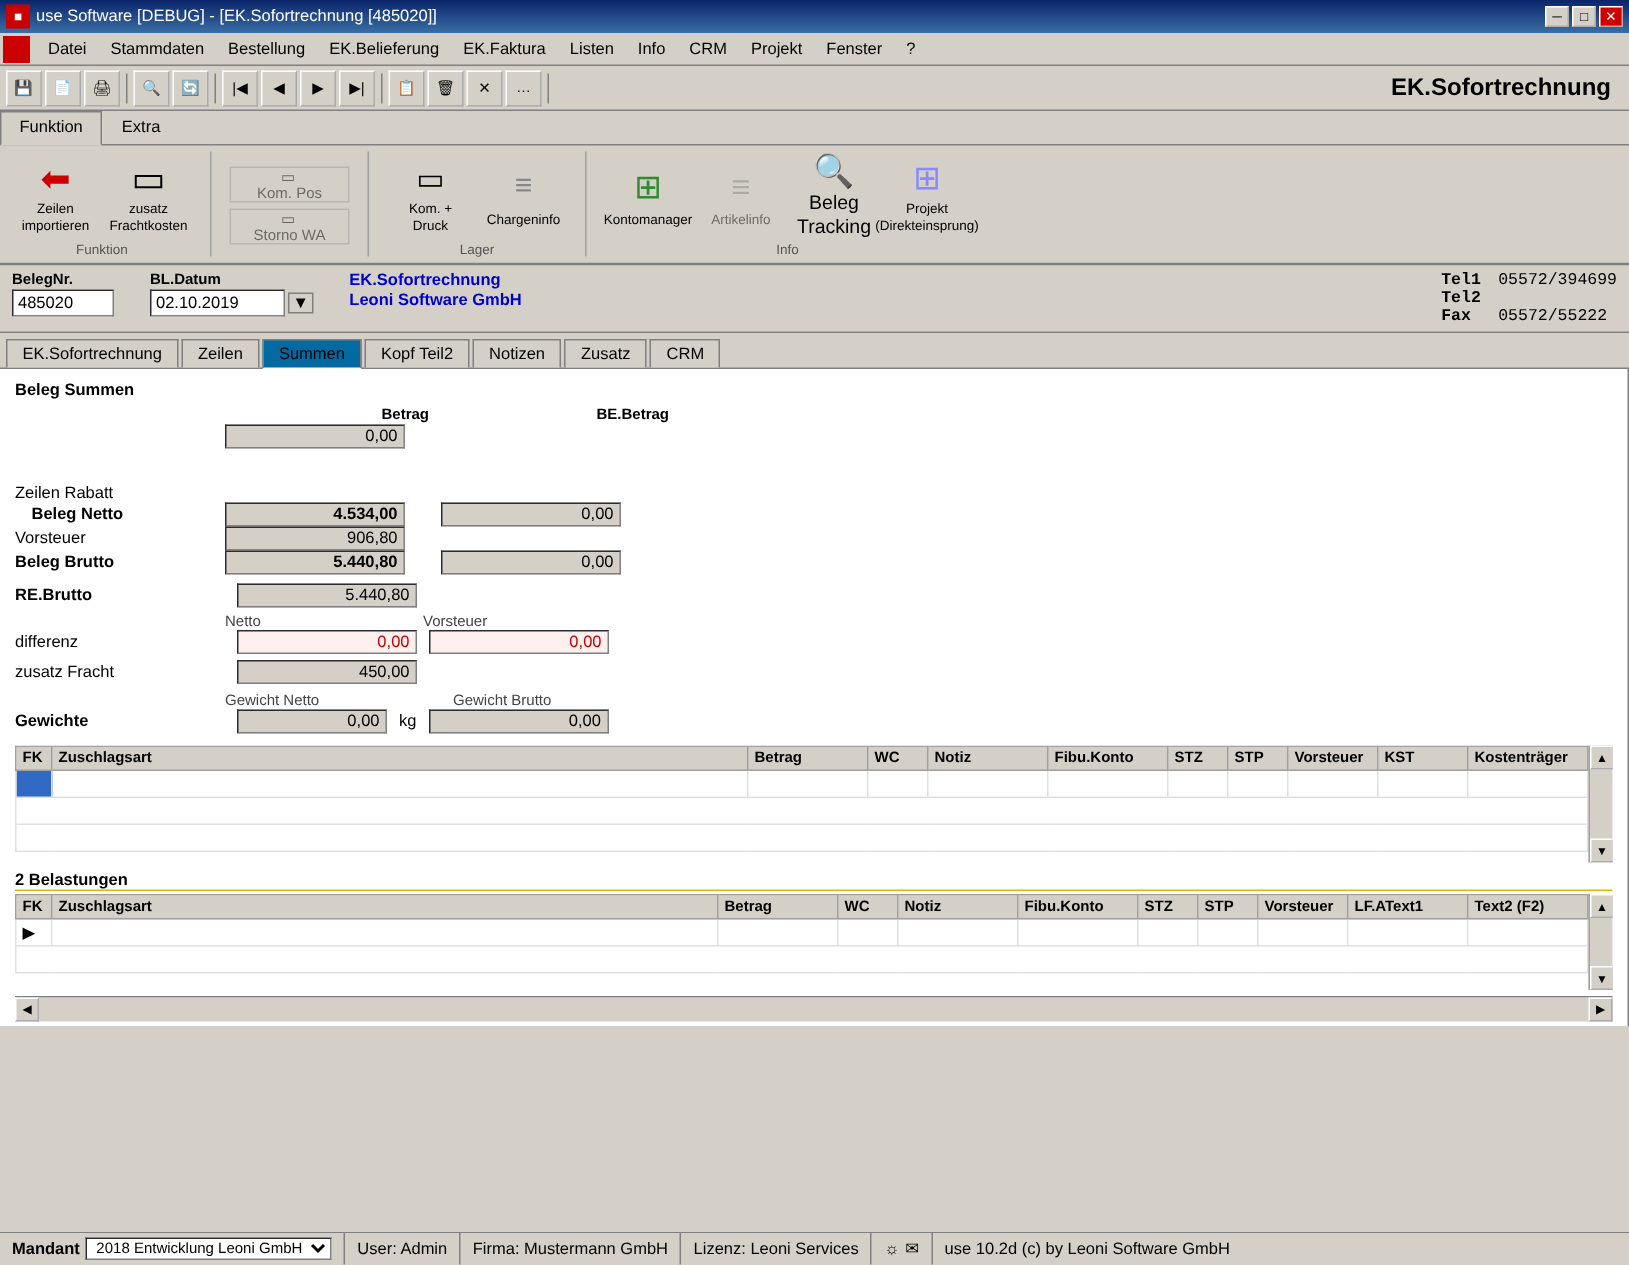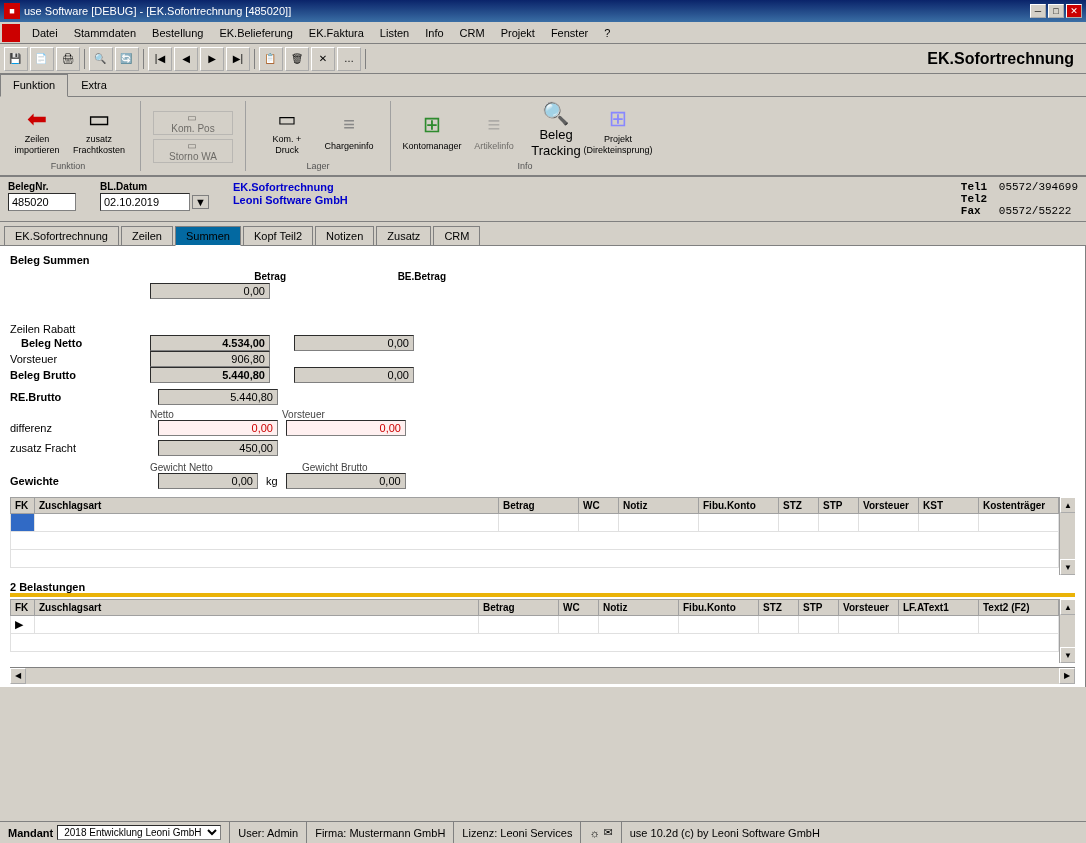--- a/index.html
+++ b/index.html
@@ -341,21 +341,21 @@
       </table>
       <div style="position:absolute;right:0;top:0;width:16px;height:100%;background:#d4d0c8;border-left:1px solid #a0a0a0;display:flex;flex-direction:column;">
         <div style="width:16px;height:16px;background:#d4d0c8;border:1px outset #fff;display:flex;align-items:center;justify-content:center;font-size:8px;cursor:pointer;">▲</div>
         <div style="flex:1;background:#d4d0c8;"></div>
         <div style="width:16px;height:16px;background:#d4d0c8;border:1px outset #fff;display:flex;align-items:center;justify-content:center;font-size:8px;cursor:pointer;">▼</div>
       </div>
     </div>
   </div>
 
   <div class="table-section" style="margin-top:6px;">
-    <div style="font-weight:bold;font-size:11px;margin-bottom:2px;border-bottom:4px solid #eab308;">2 Belastungen</div>
+    <div style="font-weight:bold;font-size:11px;margin-bottom:2px;border-bottom:1px solid #eab308;">2 Belastungen</div>
     <div style="position:relative;height:64px;overflow:hidden;">
       <table style="width:calc(100% - 16px);">
         <thead>
           <tr>
             <th style="width:24px;">FK</th>
             <th>Zuschlagsart</th>
             <th style="width:80px;">Betrag</th>
             <th style="width:40px;">WC</th>
             <th style="width:80px;">Notiz</th>
             <th style="width:80px;">Fibu.Konto</th>

